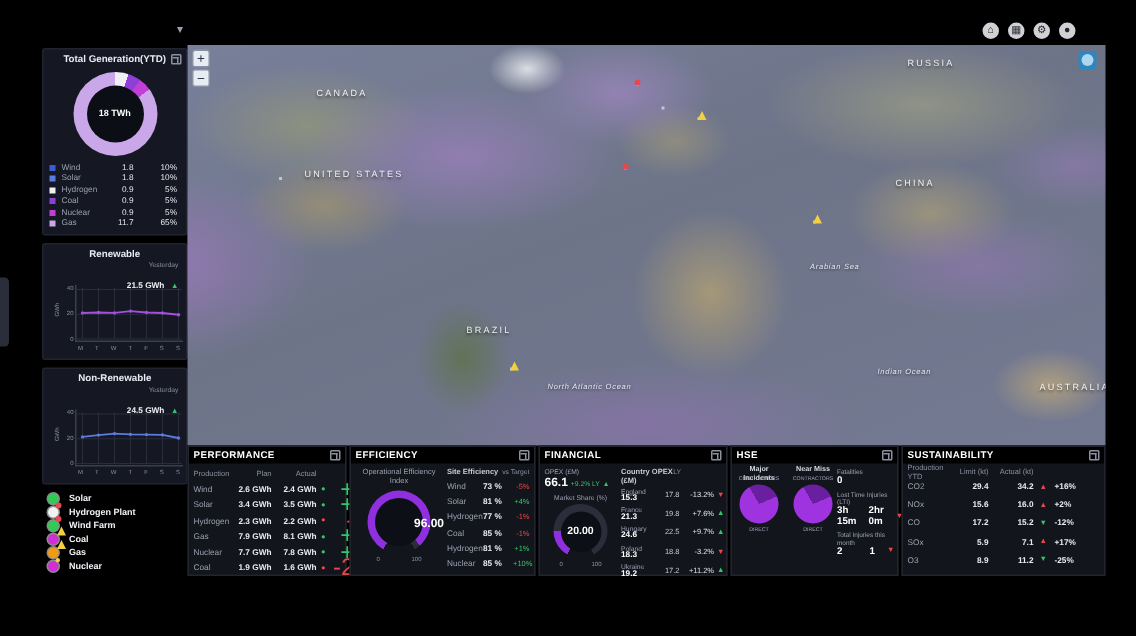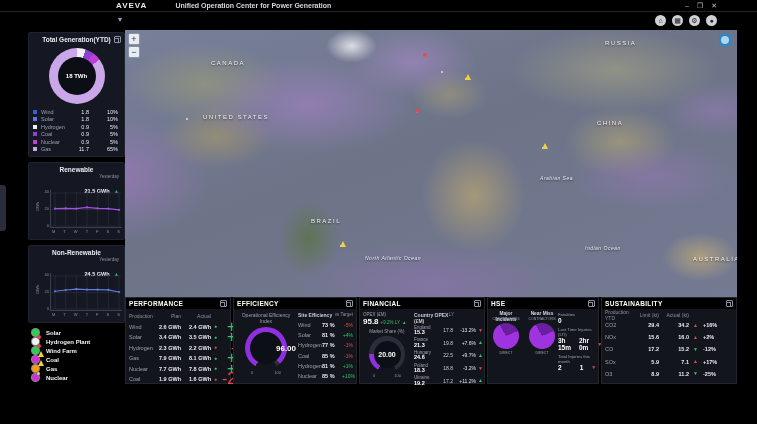--- a/index.html
+++ b/index.html
@@ -158,29 +158,20 @@
 
   
   .caption{position:absolute;left:0;bottom:0;width:757px;height:39px;background:#050505;display:flex;align-items:center;justify-content:center;}
   .caption span{font-size:16px;color:#f5f5f5;letter-spacing:.2px;}
 </style>
 </head>
 <body>
 
 <div class="screen">
 
-  <div class="titlebar">
-    <span class="logo">AVEVA</span>
-    <span class="apptitle">Unified Operation Center for Power Generation</span>
-    <span class="winbtns">
-      <span class="winbtn">–</span>
-      <span class="winbtn">❐</span>
-      <span class="winbtn">✕</span>
-    </span>
-  </div>
 
   <div class="toolbar">
     <span class="ddtoggle">▾</span>
     <span class="circlebar" id="circlebar">
         <span class="circlebtn">⌂</span>
         <span class="circlebtn">▦</span>
         <span class="circlebtn">⚙</span>
         <span class="circlebtn">●</span>
       </span>
   </div>
@@ -492,21 +483,21 @@
 
     <div class="panel" style="left:359px;width:126px;">
       <div class="phead">
           <span class="ptitle">FINANCIAL</span>
           <span class="expand"></span>
         </div>
       <div class="pbody">
         <div class="fin-left">
           <div class="fin-lab">OPEX (£M)</div>
           <div class="fin-opex">
-            <span class="v">95.8</span>
+            <span class="v">66.1</span>
             <span class="c good">+9.2% LY</span>
             <span class="c good">▲</span>
           </div>
           <div class="fin-lab" style="margin-top:3px;text-align:center;">Market Share (%)</div>
           <div class="gauge" id="mkt-gauge" style="width: 36px; height: 36px; margin: 2px auto 0px; background: conic-gradient(from 210deg, rgb(143, 47, 224) 0deg, rgb(143, 47, 224) 60deg, rgb(43, 46, 58) 60deg, rgb(43, 46, 58) 300deg, transparent 300deg, transparent 360deg);">
             <div class="hole" style="left:4.5px;top:4.5px;width:27px;height:27px;">
                 <span style="font-size:7px;">20.00</span>
               </div>
           </div>
           <div class="gminmax" style="width:40px;margin:1px auto 0;">

